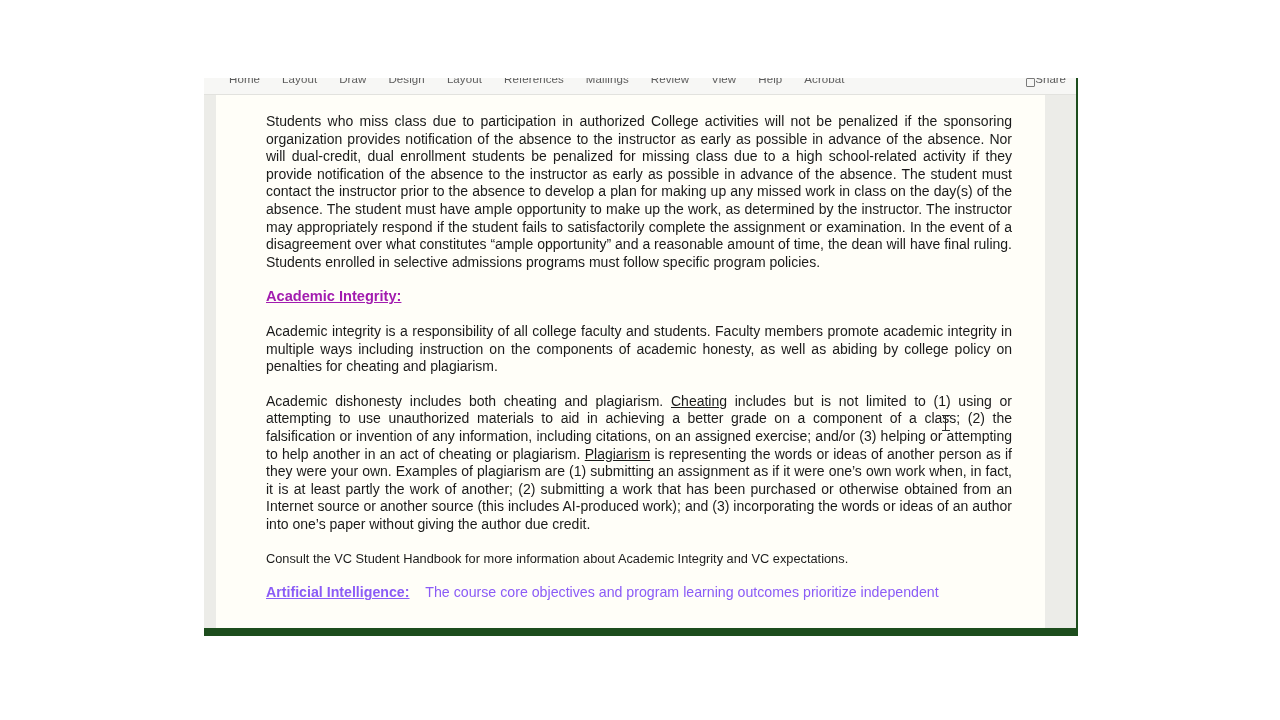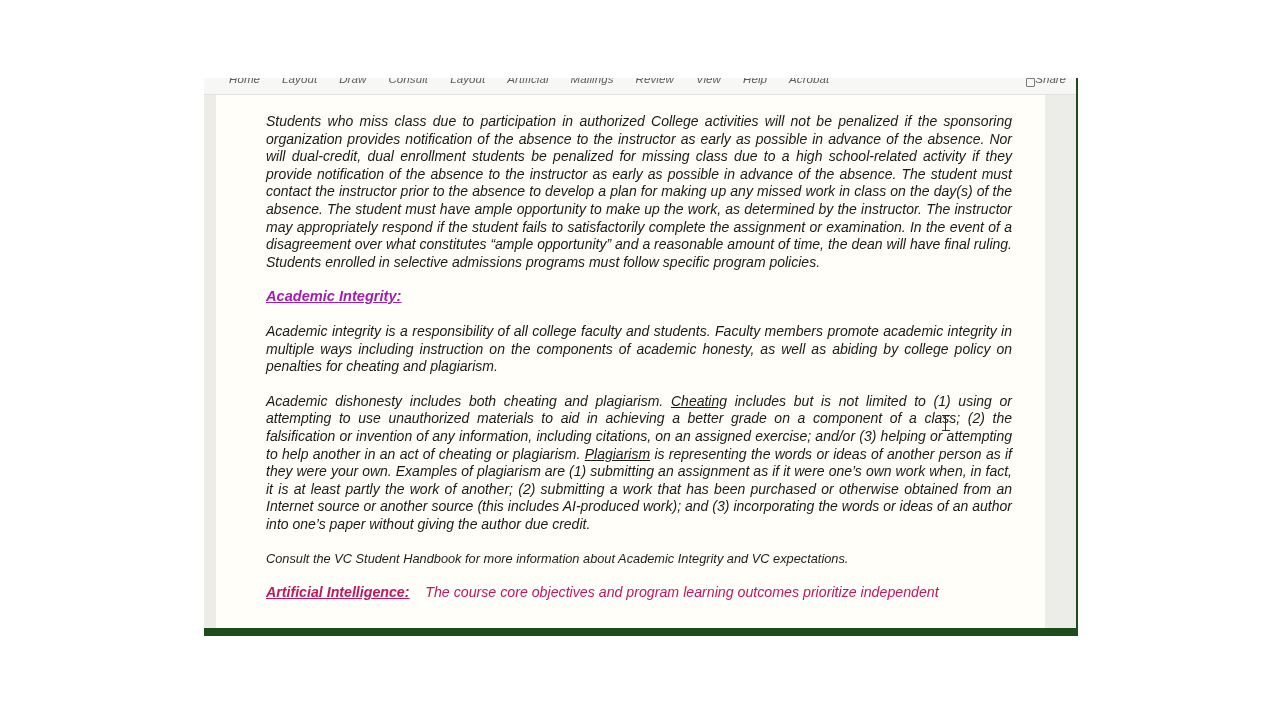--- a/index.html
+++ b/index.html
@@ -3,21 +3,21 @@
 <meta charset="utf-8">
 <style>
   * { box-sizing: border-box; margin: 0; padding: 0; }
   html, body {
     width: 1280px; height: 720px;
     background: #ffffff;
     font-family: "Liberation Sans", sans-serif;
     overflow: hidden;
   }
 
-  #stage { position: relative; width: 1280px; height: 720px; background: #ffffff; font-style: italic; }
+  #stage { position: relative; width: 1280px; height: 720px; background: #ffffff; }
 
   
   #word-window {
     position: absolute;
     left: 204px; top: 78px;
     width: 874px; height: 558px;
     background: #f3f3f1;
     overflow: hidden;
     border-right: 2px solid #1d4d1d;
   }
@@ -143,21 +143,21 @@
     color: #1c1c1c;
     transform: scaleX(0.955);
     transform-origin: left center;
     white-space: nowrap;
   }
 
   .bottom-row {
     font-family: "Liberation Sans", sans-serif;
     font-size: 14.2px;
     line-height: 17.6px;
-    color: #be185d;
+    color: #8b5cf6;
     white-space: nowrap;
   }
   .bottom-row b { text-decoration: underline; }
 
   
   #ibeam {
     position: absolute;
     left: 725px; top: 319px;
     width: 9px; height: 18px;
     pointer-events: none;
@@ -173,23 +173,23 @@
 
   <div id="frame-left"></div>
 
   <div id="word-window">
 
     <div id="ribbon">
       <div id="ribbon-tabs">
         <span class="ribbon-tab">Home</span>
         <span class="ribbon-tab">Layout</span>
         <span class="ribbon-tab">Draw</span>
-        <span class="ribbon-tab">Consult</span>
+        <span class="ribbon-tab">Design</span>
         <span class="ribbon-tab">Layout</span>
-        <span class="ribbon-tab">Artificial</span>
+        <span class="ribbon-tab">References</span>
         <span class="ribbon-tab">Mailings</span>
         <span class="ribbon-tab">Review</span>
         <span class="ribbon-tab">View</span>
         <span class="ribbon-tab">Help</span>
         <span class="ribbon-tab">Acrobat</span>
       </div>
       <div id="share-group">
         <span class="share-box"></span>
         <span id="share-label">Share</span>
       </div>

